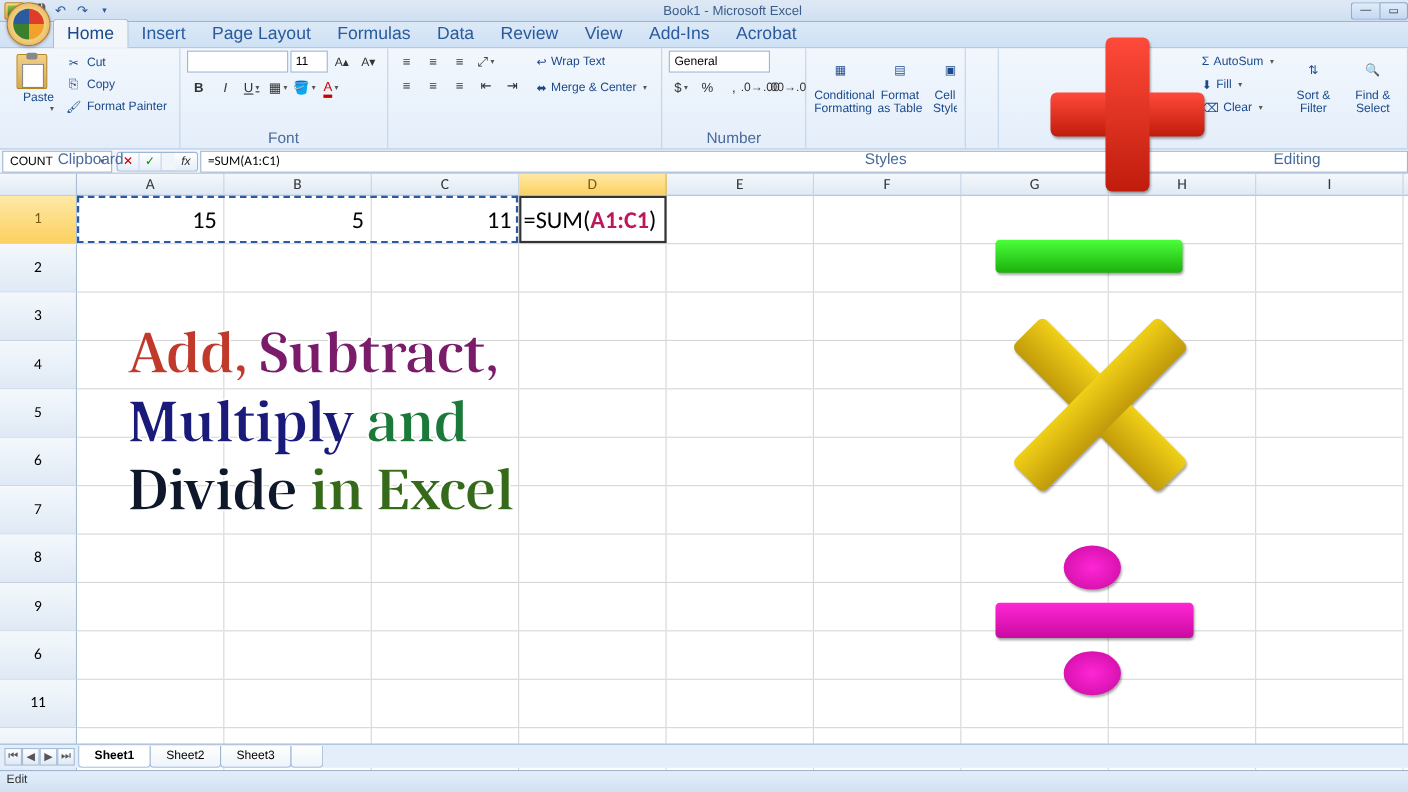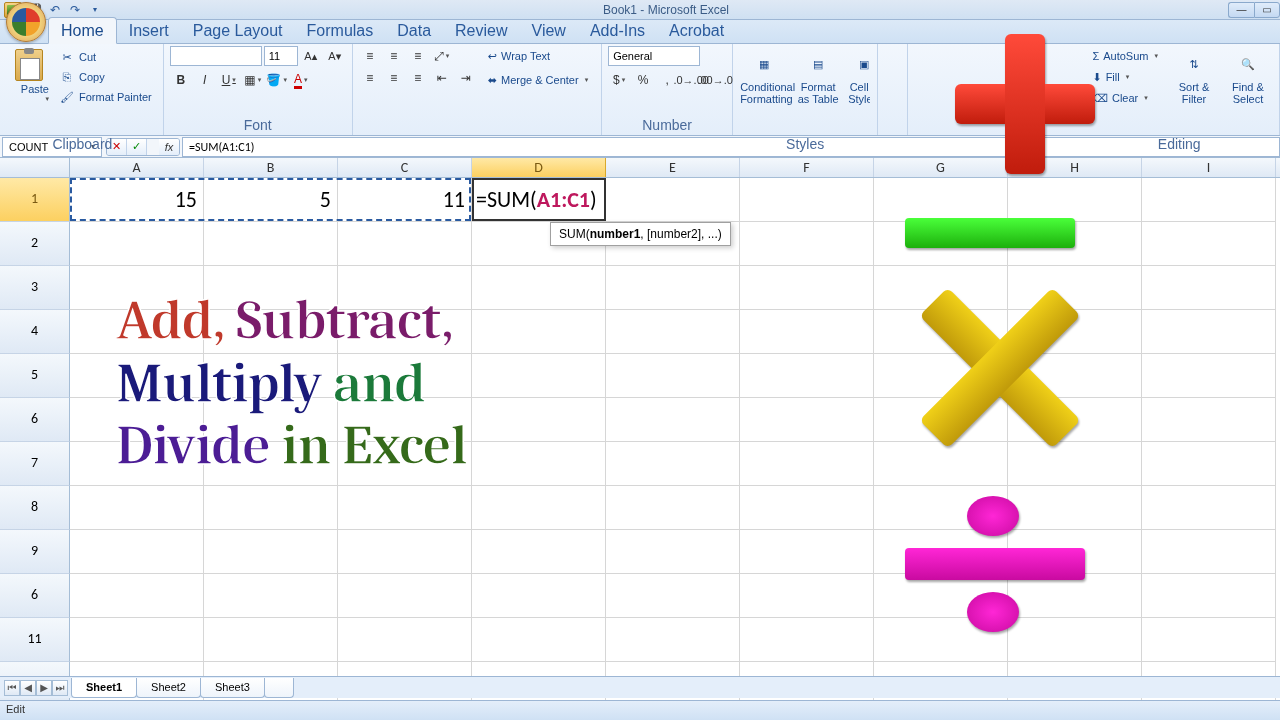--- a/index.html
+++ b/index.html
@@ -98,21 +98,21 @@
 .newtab { width:20px; background:linear-gradient(#fff,#eef4fb); }
 
 .status-bar { position:absolute; left:0; bottom:0; height:20px; width:100%; background:linear-gradient(#e4eefa,#cfe1f4); border-top:1px solid #9db6d4; font-size:11px; color:#333; padding:2px 6px; }
 
 
 .overlay-text { position:absolute; left:116px; top:290px; font-family:Cambria,Georgia,serif; font-size:56px; font-weight:700; -webkit-text-stroke:1.5px #fff; line-height:1.12; letter-spacing:-1px; }
 .ot-add { color:#c0392b; }
 .ot-sub { color:#7a1c6a; }
 .ot-mul { color:#1a1a7a; }
 .ot-and { color:#1b7a3a; }
-.ot-div { color:#4c1d95; }
+.ot-div { color:#0f172a; }
 .ot-exl { color:#356a1a; }
 
 .sym { position:absolute; filter: drop-shadow(1px 2px 1px rgba(0,0,0,.35));}
 .sym.plus { left:955px; top:34px; width:140px; height:140px; }
 .sym.plus .h, .sym.plus .v { position:absolute; background:linear-gradient(#ff4a3a,#c01c0c); border-radius:6px; }
 .sym.plus .h { left:0; top:50px; width:140px; height:40px; }
 .sym.plus .v { left:50px; top:0; width:40px; height:140px; }
 
 .sym.minus { left:905px; top:218px; width:170px; height:30px; background:linear-gradient(#4aff3a,#1cb00c); border-radius:4px; }
 
@@ -464,23 +464,20 @@
           <div class="cell"></div>
           <div class="cell"></div>
           <div class="cell"></div>
           <div class="cell"></div>
         </div>
     </div>
   </div>
 
   <div class="marching"></div>
 
-  <div class="func-tip">
-    <span>SUM</span>(<span class="bold">number1</span><span>, [number2], ...)</span>
-  </div>
 </div>
 
 <div class="overlay-text">
   <span class="ot-add">Add, </span><span class="ot-sub">Subtract,</span><br>
   <span class="ot-mul">Multiply </span><span class="ot-and">and</span><br>
   <span class="ot-div">Divide </span><span class="ot-exl">in Excel</span>
 </div>
 
 <div class="sym plus">
     <div class="h"></div>

